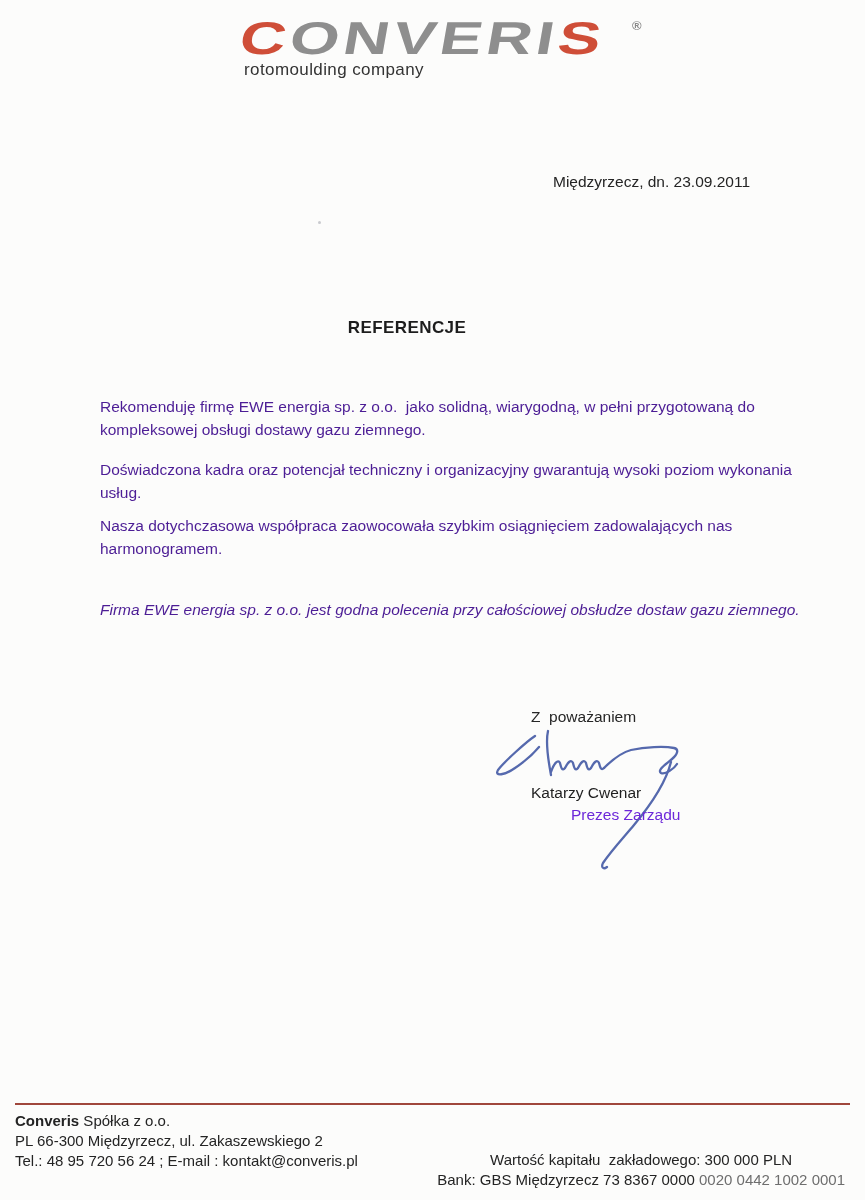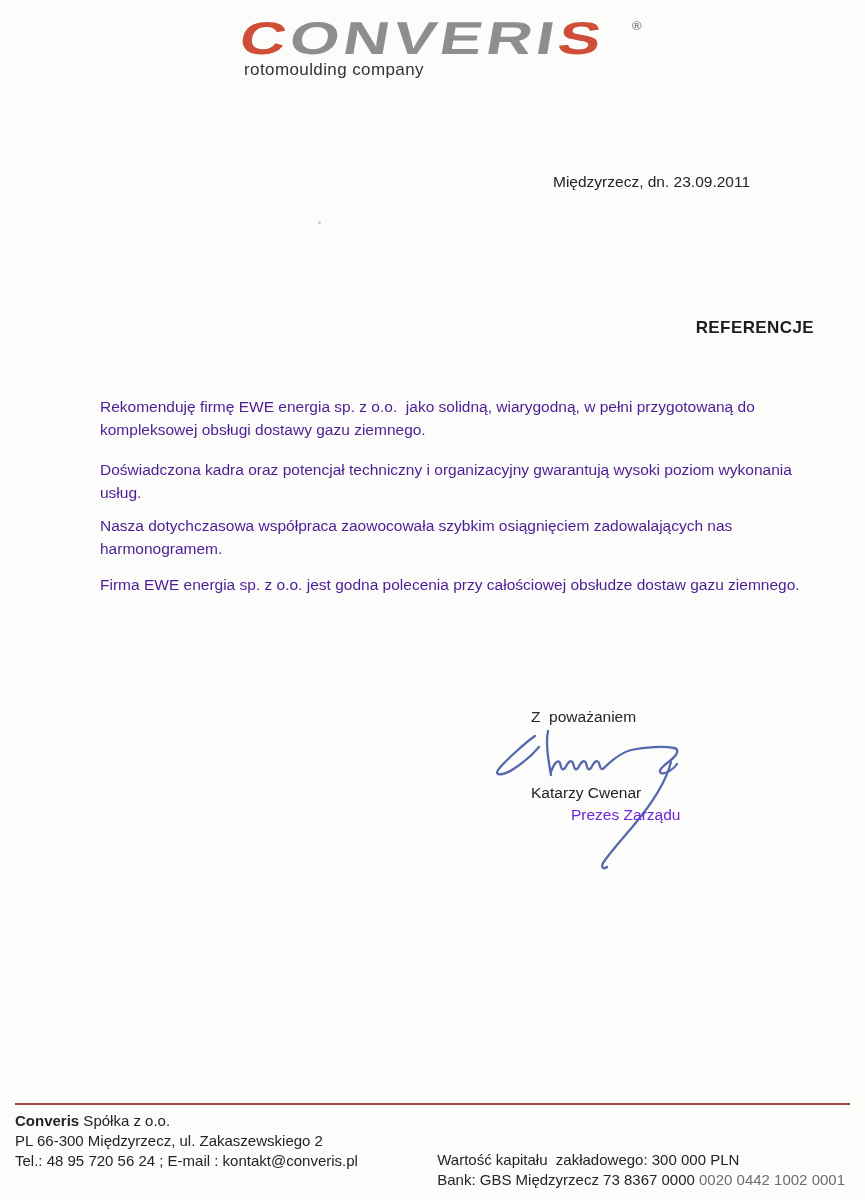--- a/index.html
+++ b/index.html
@@ -32,42 +32,42 @@
   }
   .logo-tagline{
     position:absolute;left:8px;top:46px;
     font-size:17px;color:#333;letter-spacing:.4px;
   }
 
   
   .date-line{position:absolute;left:553px;top:173px;font-size:15.5px;color:#242424;}
   .doc-title{
     position:absolute;left:0;top:318px;width:814px;
-    text-align:right;font-size:17px;font-weight:bold;
+    text-align:center;font-size:17px;font-weight:bold;
     letter-spacing:.4px;color:#1d1d1d;
   }
   .para{position:absolute;left:100px;font-size:15.5px;line-height:23px;color:#4c1d95;}
   .p1{top:395px;}
   .p2{top:458px;}
   .p3{top:514px;}
-  .p4{top:573px;}
+  .p4{top:598px;font-style:italic;}
 
   
   .closing-salutation{position:absolute;left:531px;top:708px;font-size:15.5px;color:#262626;}
   .signer-name{position:absolute;left:531px;top:784px;font-size:15.5px;color:#1f1f1f;}
   .signer-role{position:absolute;left:531px;top:806px;font-size:15.5px;color:#6d28d9;margin-left:40px;}
   .signature-svg{position:absolute;left:478px;top:722px;width:220px;height:150px;}
 
   
   .footer-rule{
     position:absolute;left:15px;top:1103px;width:835px;height:0;
     border-top:2px solid #a0473c;
   }
   .footer-left{position:absolute;left:15px;top:1111px;font-size:15px;line-height:20px;color:#242424;}
-  .footer-right{position:absolute;right:20px;top:1150px;font-size:15px;line-height:20px;text-align:left;color:#242424;}
+  .footer-right{position:absolute;right:20px;top:1150px;font-size:15px;line-height:20px;text-align:center;color:#242424;}
   .bold{font-weight:bold;}
   .gray{color:#6e6e6e;}
 
   .scan-dot{
     position:absolute;left:318px;top:221px;width:3px;height:3px;
     background:#8b8f9a;border-radius:50%;opacity:.45;
   }
 </style>
 </head>
 <body>

